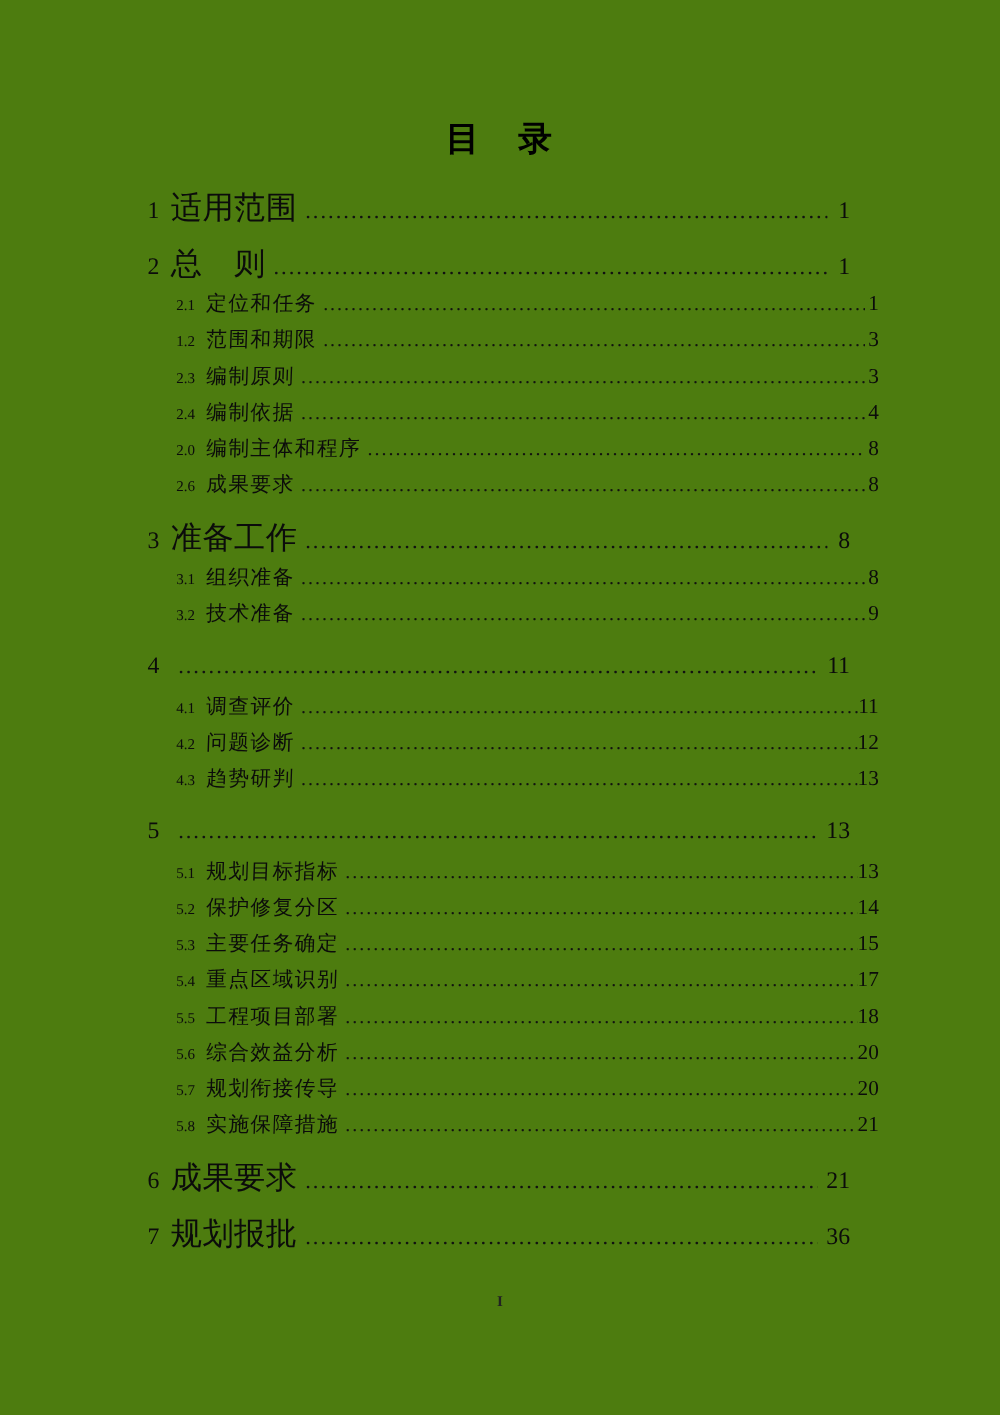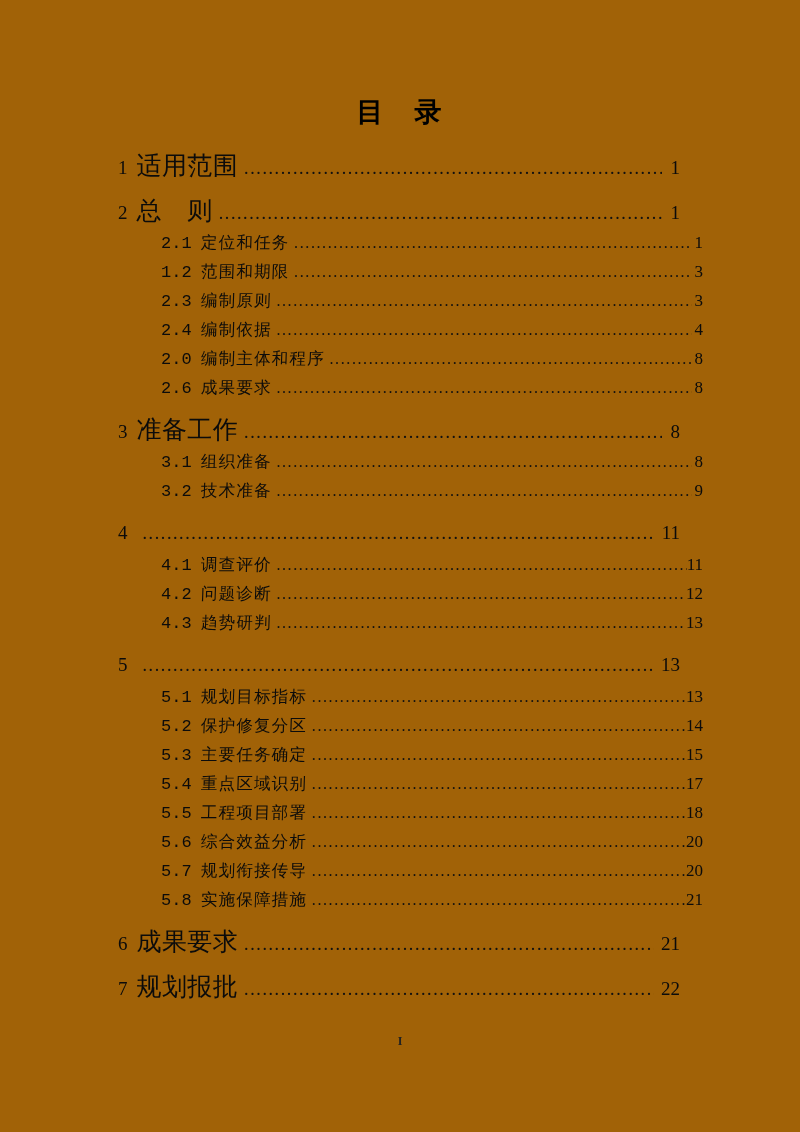--- a/index.html
+++ b/index.html
@@ -5,21 +5,21 @@
 <style>
   html, body {
     margin: 0;
     padding: 0;
     background: #ffffff;
   }
   .page {
     position: relative;
     width: 800px;
     height: 1132px;
-    background: #a16207;
+    background: #4d7c0f;
     margin: 0 auto;
     overflow: hidden;
     font-family: "Liberation Serif", "DejaVu Serif", serif;
     color: #000000;
     -webkit-font-smoothing: antialiased;
   }
 
   
   .toc-title {
     position: absolute;
@@ -79,24 +79,23 @@
   }
 
   
   .toc-entry.lvl2 {
     font-size: 17px;
     height: 29px;
     line-height: 29px;
     padding-left: 23px;
   }
   .toc-entry.lvl2 .num {
-    font-family: Liberation Mono, monospace;
-    font-size: 17px;
+    font-family: Liberation Serif, serif;
+    font-size: 12px;
     margin-right: 9px;
-    margin-left: 20px;
   }
   .toc-entry.lvl2 .label {
     font-family: "DejaVu Serif", "Liberation Serif", serif;
     font-size: 16.5px;
     letter-spacing: 1.2px;
     transform: skewX(-2deg);
     display: inline-block;
   }
   .toc-entry.lvl2 .leader {
     font-size: 16px;
@@ -300,19 +299,19 @@
       <div class="toc-entry lvl1 spaced">
         <span class="num">6</span>
         <span class="label">成果要求</span>
         <span class="leader"></span>
         <span class="pageno">21</span>
       </div>
       <div class="toc-entry lvl1 spaced">
         <span class="num">7</span>
         <span class="label">规划报批</span>
         <span class="leader"></span>
-        <span class="pageno">22</span>
+        <span class="pageno">36</span>
       </div>
     </div>
 
   <div class="folio">I</div>
 
 </div>
 
 </body></html>

